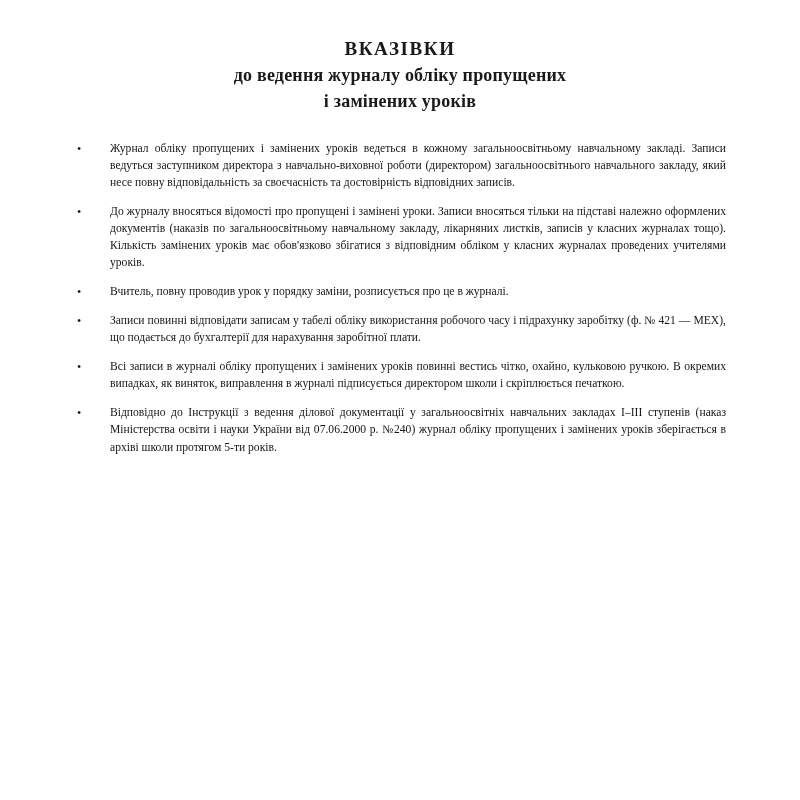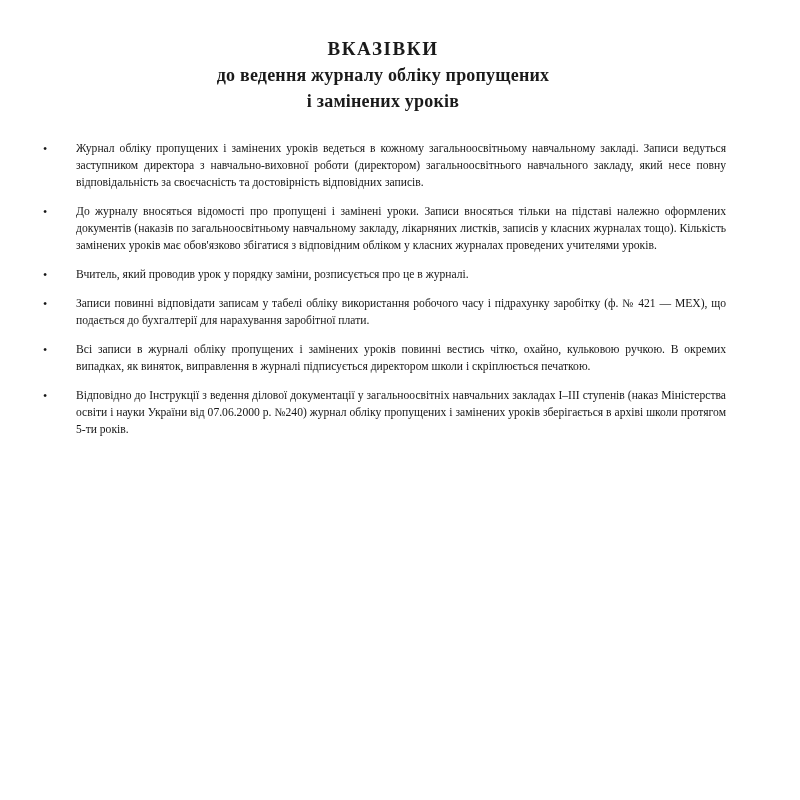--- a/index.html
+++ b/index.html
@@ -11,21 +11,21 @@
     height: 800px;
     background: #ffffff;
     font-family: "Liberation Serif", serif;
     color: #1a1a1a;
     overflow: hidden;
   }
   .page {
     box-sizing: border-box;
     width: 800px;
     height: 800px;
-    padding: 28px 62px 0 28px;
+    padding: 28px 62px 0 62px;
     position: relative;
   }
   .doc-title {
     text-align: center;
     font-weight: bold;
     font-size: 18.5px;
     line-height: 1.42;
     letter-spacing: 0.2px;
     margin: 8px 0 0 0;
   }
@@ -81,21 +81,21 @@
     <li>
       <span class="bullet">•</span>
       <p>Журнал обліку пропущених і замінених уроків ведеться в кожному загальноосвітньому навчальному закладі. Записи ведуться заступником директора з навчально-виховної роботи (директором) загальноосвітнього навчального закладу, який несе повну відповідальність за своєчасність та достовірність відповідних записів.</p>
     </li>
     <li>
       <span class="bullet">•</span>
       <p>До журналу вносяться відомості про пропущені і замінені уроки. Записи вносяться тільки на підставі належно оформлених документів (наказів по загальноосвітньому навчальному закладу, лікарняних листків, записів у класних журналах тощо). Кількість замінених уроків має обов'язково збігатися з відповідним обліком у класних журналах проведених учителями уроків.</p>
     </li>
     <li>
       <span class="bullet">•</span>
-      <p>Вчитель, який проводив урок у порядку заміни, розписується про це в журналі.</p>
+      <p>Вчитель, повну проводив урок у порядку заміни, розписується про це в журналі.</p>
     </li>
     <li>
       <span class="bullet">•</span>
       <p>Записи повинні відповідати записам у табелі обліку використання робочого часу і підрахунку заробітку (ф. № 421 — МЕХ), що подається до бухгалтерії для нарахування заробітної плати.</p>
     </li>
     <li>
       <span class="bullet">•</span>
       <p>Всі записи в журналі обліку пропущених і замінених уроків повинні вестись чітко, охайно, кульковою ручкою. В окремих випадках, як виняток, виправлення в журналі підписується директором школи і скріплюється печаткою.</p>
     </li>
     <li>

